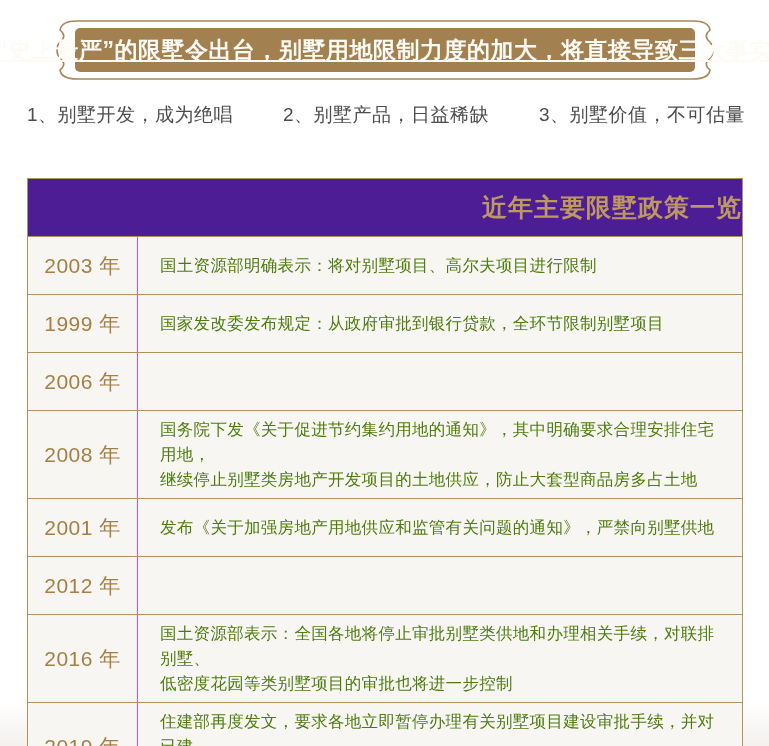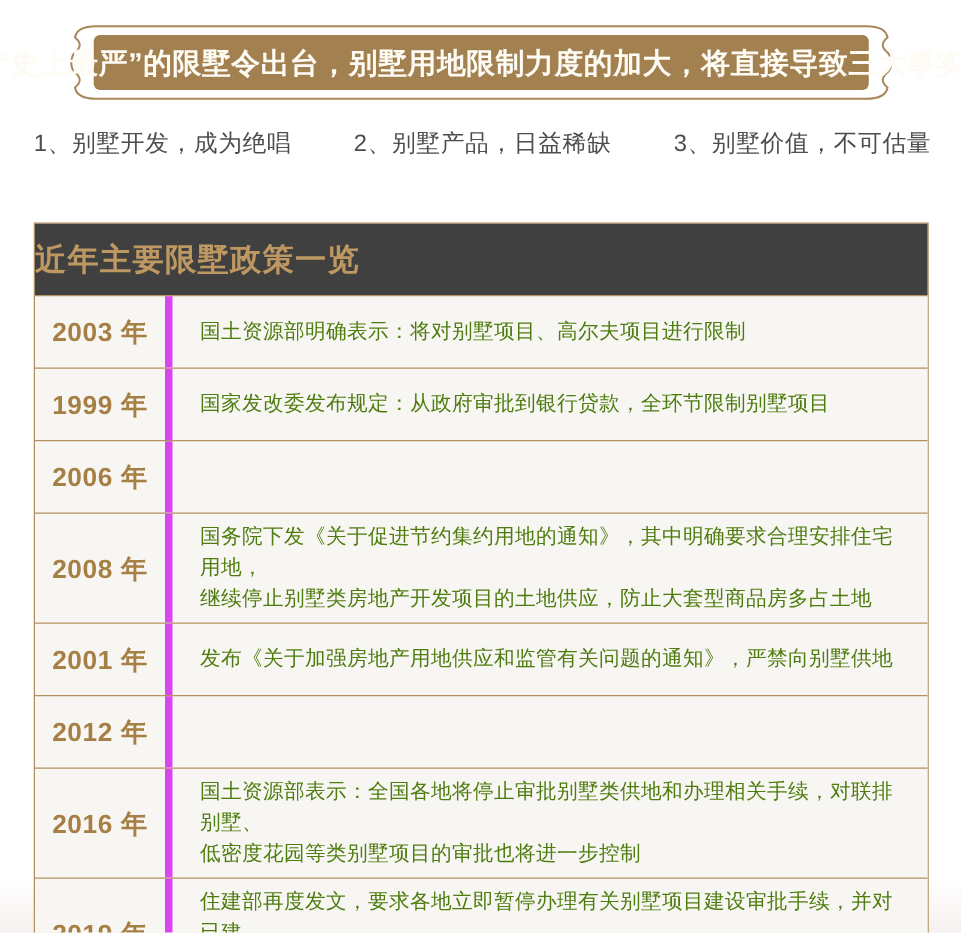--- a/index.html
+++ b/index.html
@@ -19,20 +19,21 @@
     width: 680px; height: 64px;
     margin: 18px auto 0 auto;
   }
   .banner-frame { position: absolute; left: 0; top: 0; width: 680px; height: 64px; }
   .banner-text {
     position: absolute; left: 30px; top: 10px; width: 620px; height: 44px;
     display: flex; align-items: center; justify-content: center;
     color: #fdfbf4;
     font-size: 23px; font-weight: bold; letter-spacing: 0.5px;
     white-space: nowrap;
+    text-decoration: underline;
   }
 
   
   .facts {
     display: flex; justify-content: space-between; align-items: flex-end;
     margin: 16px 24px 0 27px;
     height: 30px;
   }
   .fact-item {
     color: #4d4d4d;
@@ -42,40 +43,40 @@
 
   
   .policy-table {
     width: 716px;
     margin: 50px 0 0 27px;
     border: 1px solid #b2905f;
     background: #f8f6f2;
   }
   .table-title-row {
     min-height: 57px;
-    background: #404040;
-    display: flex; align-items: center; justify-content: flex-start;
+    background: #4c1d95;
+    display: flex; align-items: center; justify-content: flex-end;
   }
   .table-title {
     color: #be9861;
     font-size: 25px; font-weight: bold;
     letter-spacing: 1px;
   }
   .policy-row {
     display: grid;
     grid-template-columns: 110px 1fr;
     border-top: 1px solid #b2905f;
     min-height: 58px;
     background: #f8f6f2;
   }
   .year-cell {
-    border-right: 6px solid #d946ef;
+    border-right: 1px solid #d946ef;
     display: flex; align-items: center; justify-content: center;
     color: #a67f44;
-    font-size: 21px; font-weight: bold;
+    font-size: 21px; font-weight: normal;
     letter-spacing: 0.5px;
   }
   .policy-cell {
     display: flex; align-items: center;
     padding: 6px 20px 6px 22px;
     color: #4d7c0f;
     font-size: 16.5px;
     line-height: 25px;
     white-space: pre-line;
     letter-spacing: 0.3px;

